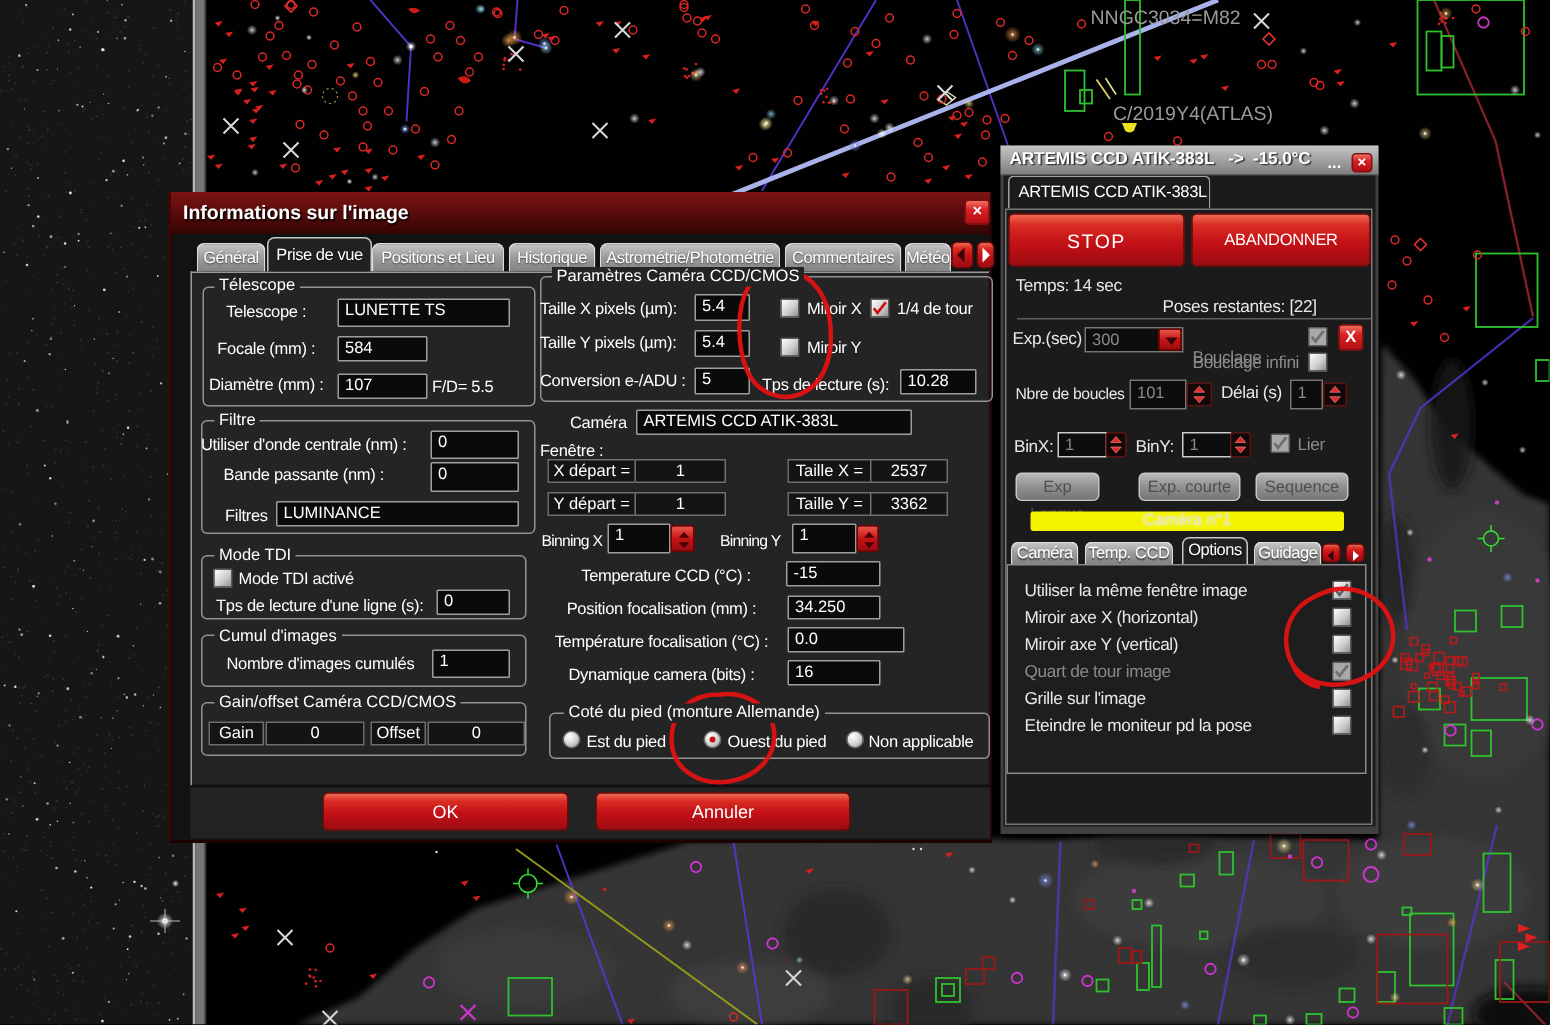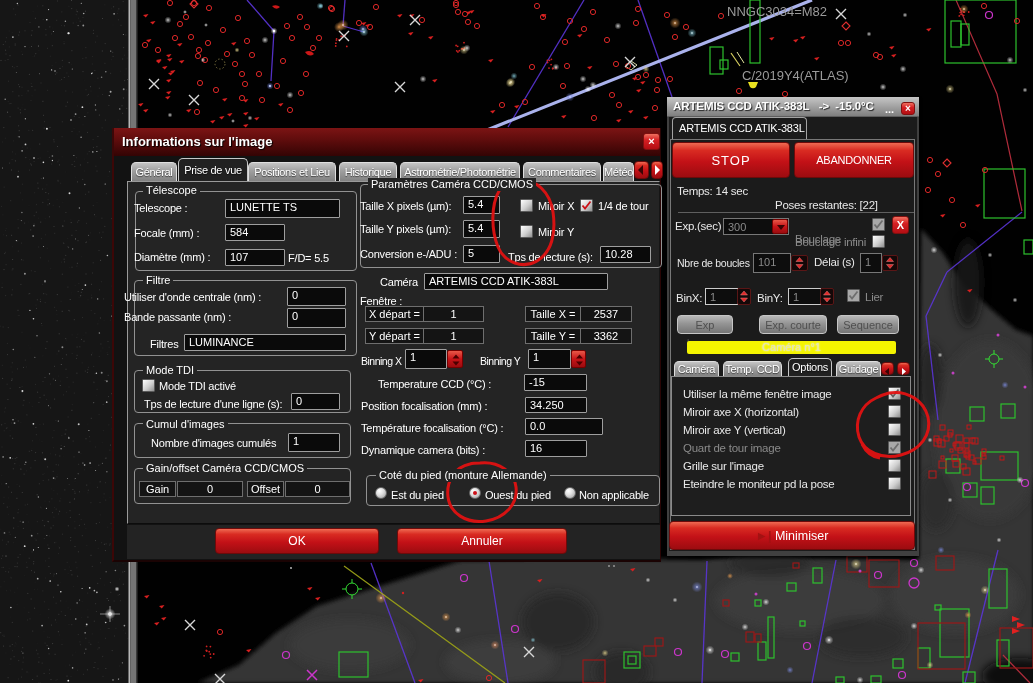--- a/index.html
+++ b/index.html
@@ -8,21 +8,21 @@
 
 #dlg1{position:absolute;left:112px;top:128px;width:549px;height:434px;background:#121212;border-left:2px solid #3c0707;border-right:1px solid #2a0505;border-bottom:2px solid #1a0303}
 #dlg1 .tbar{position:absolute;left:0;top:0;width:100%;height:28px;background:linear-gradient(180deg,#7c1414 0%,#5d0c0c 45%,#330404 100%)}
 #dlg1 .tbar .tt{position:absolute;left:8px;top:6px;font-size:13px;font-weight:bold;color:#fff;text-shadow:1px 1px 1px #000}
 .xbtn{position:absolute;border-radius:3px;background:linear-gradient(180deg,#f07060 0%,#d62024 40%,#b30e13 100%);border:1px solid #801010;color:#fff;text-align:center}
 .tab{position:absolute;height:19px;background:linear-gradient(180deg,#c4c4c4 0%,#9e9e9e 45%,#828282 100%);border:1px solid #dedede;border-bottom:none;border-radius:5px 5px 0 0;color:#fff;font-size:11px;letter-spacing:-0.3px;text-align:center;line-height:19px;text-shadow:0 1px 1px rgba(0,0,0,.6);white-space:nowrap;overflow:hidden}
 .tab.act{background:#212121;border-color:#c8c8c8;z-index:3}
 .grp{position:absolute;border:1px solid #929292;border-radius:4px}
 .lg{position:absolute;font-size:11px;line-height:13px;color:#fff;background:#242424;padding:0 3px;white-space:nowrap;z-index:2}
 .lbl{position:absolute;font-size:11px;letter-spacing:-0.2px;line-height:13px;color:#fff;white-space:nowrap}
-.lblr{position:absolute;font-size:11px;letter-spacing:-0.2px;line-height:13px;color:#fff;white-space:nowrap;text-align:left}
+.lblr{position:absolute;font-size:11px;letter-spacing:-0.2px;line-height:13px;color:#fff;white-space:nowrap;text-align:center}
 .inp{position:absolute;background:#0a0a0a;border:1px solid #9e9e9e;border-radius:1px;color:#fff;font-size:11px;padding:1px 0 0 4px;white-space:nowrap;overflow:hidden}
 .cell{position:absolute;background:#141414;border:1px solid #6e6e6e;color:#fff;font-size:11px;text-align:center;overflow:hidden}
 .cb{position:absolute;width:13px;height:13px;background:linear-gradient(135deg,#ffffff 0%,#cfcfcf 55%,#909090 100%);border:1px solid #5a5a5a;border-radius:1px;font-size:11px;font-weight:bold;line-height:12px;text-align:center}
 .cb.dis{background:#a8a8a8}
 .radio{position:absolute;width:12px;height:12px;border-radius:50%;background:radial-gradient(circle at 35% 30%,#ffffff 0%,#e0e0e0 40%,#9a9a9a 100%);border:1px solid #666}
 .radio .dot{position:absolute;left:3px;top:3px;width:4px;height:4px;border-radius:50%;background:#cc1018}
 .rbtn{position:absolute;border-radius:4px;background:linear-gradient(180deg,#ef6a52 0%,#d92b22 22%,#c31117 55%,#9c0c10 100%);border:1px solid #6e0a0a;color:#fff;text-align:center}
 .gbtn{position:absolute;border-radius:4px;background:linear-gradient(180deg,#b8b8b8 0%,#949494 45%,#757575 100%);border:1px solid #c6c6c6;color:#4f4f4f;text-align:center;font-size:11px}
 .spin{position:absolute;background:linear-gradient(180deg,#e85848 0%,#c81418 50%,#9a0c10 100%);border:1px solid #700;border-radius:2px}
 .spin svg{position:absolute;left:0;top:0}
@@ -1949,21 +1949,21 @@
         </svg>
       </div>
 <div class="lbl" style="left:366px;top:227px;font-size:10.5px;letter-spacing:-0.5px">Binning Y</div>
 <div class="inp" style="left:414px;top:221px;width:43px;height:20px">1</div>
 <div class="spin" style="left:457px;top:222px;width:15px;height:18px">
         <svg width="15" height="18">
           <path d="M4.0,7.5 h7 l-3.5,-4 Z" fill="#4a0000"></path>
           <path d="M4.0,10.5 h7 l-3.5,4 Z" fill="#4a0000"></path>
         </svg>
       </div>
-<div class="lblr" style="left:264px;top:250px;width:160px">Temperature CCD  (°C) :</div>
+<div class="lblr" style="left:250px;top:250px;width:160px">Temperature CCD  (°C) :</div>
 <div class="inp" style="left:410px;top:246px;width:63px;height:17px">-15</div>
 <div class="lblr" style="left:247px;top:272px;width:160px">Position focalisation  (mm) :</div>
 <div class="inp" style="left:411px;top:269px;width:62px;height:16px">34.250</div>
 <div class="lblr" style="left:247px;top:294px;width:160px">Température focalisation  (°C) :</div>
 <div class="inp" style="left:411px;top:290px;width:78px;height:17px">0.0</div>
 <div class="lblr" style="left:247px;top:316px;width:160px">Dynamique camera (bits) :</div>
 <div class="inp" style="left:411px;top:312px;width:62px;height:17px">16</div>
 <div class="grp" style="left:252px;top:347px;width:294px;height:31px"></div>
 <div class="lg" style="left:262px;top:341px">Coté du pied (monture Allemande)</div>
 <div class="radio" style="left:261px;top:359px"></div>
@@ -2066,19 +2066,18 @@
 <div class="gtxt" style="left:16px;top:345px">Quart de tour image</div>
 <div class="cb dis" style="left:221px;top:344px">
         <svg width="13" height="13" viewBox="0 0 13 13" style="position:absolute;left:-1px;top:-1px">
           <path d="M2.5,6.5 L5,9.5 L10.5,2.5" fill="none" stroke="#6e6e6e" stroke-width="1.8"></path>
         </svg>
       </div>
 <div class="atxt" style="left:16px;top:363px">Grille sur l'image</div>
 <div class="cb" style="left:221px;top:362px"></div>
 <div class="atxt" style="left:16px;top:381px">Eteindre le moniteur pd la pose</div>
 <div class="cb" style="left:221px;top:380px"></div>
-<div class="rbtn" style="left:2px;top:424px;width:246px;height:29px;font-size:12.5px;line-height:28px"><span style="color:#a31212;font-weight:bold">►|</span> Minimiser</div>
 </div>
 <svg width="1033" height="683" viewBox="0 0 1033 683" style="position:absolute;left:0;top:0;pointer-events:none">
 <path d="M521,181 C536,179 550,192 553,212 C556,233 552,252 537,261 C523,269 505,263 498,247 C491,230 491,205 499,191 C505,182 513,182 521,181 Z" fill="none" stroke="#e01212" stroke-width="3" opacity="0.95"></path>
 <path d="M480,463 C499,461 514,472 516,487 C518,504 505,518 486,521 C466,524 450,513 448,497 C446,481 455,467 470,464 C473,463 477,463 480,463 Z" fill="none" stroke="#e01212" stroke-width="3" opacity="0.95"></path>
 <path d="M889,393 C908,390 924,401 928,417 C932,435 920,450 901,455 C882,460 864,452 859,437 C854,421 861,405 876,398 C880,396 885,394 889,393 Z M862,444 C866,452 872,457 880,458" fill="none" stroke="#e01212" stroke-width="3" opacity="0.95"></path>
 </svg>
 </div>
 </body></html>

